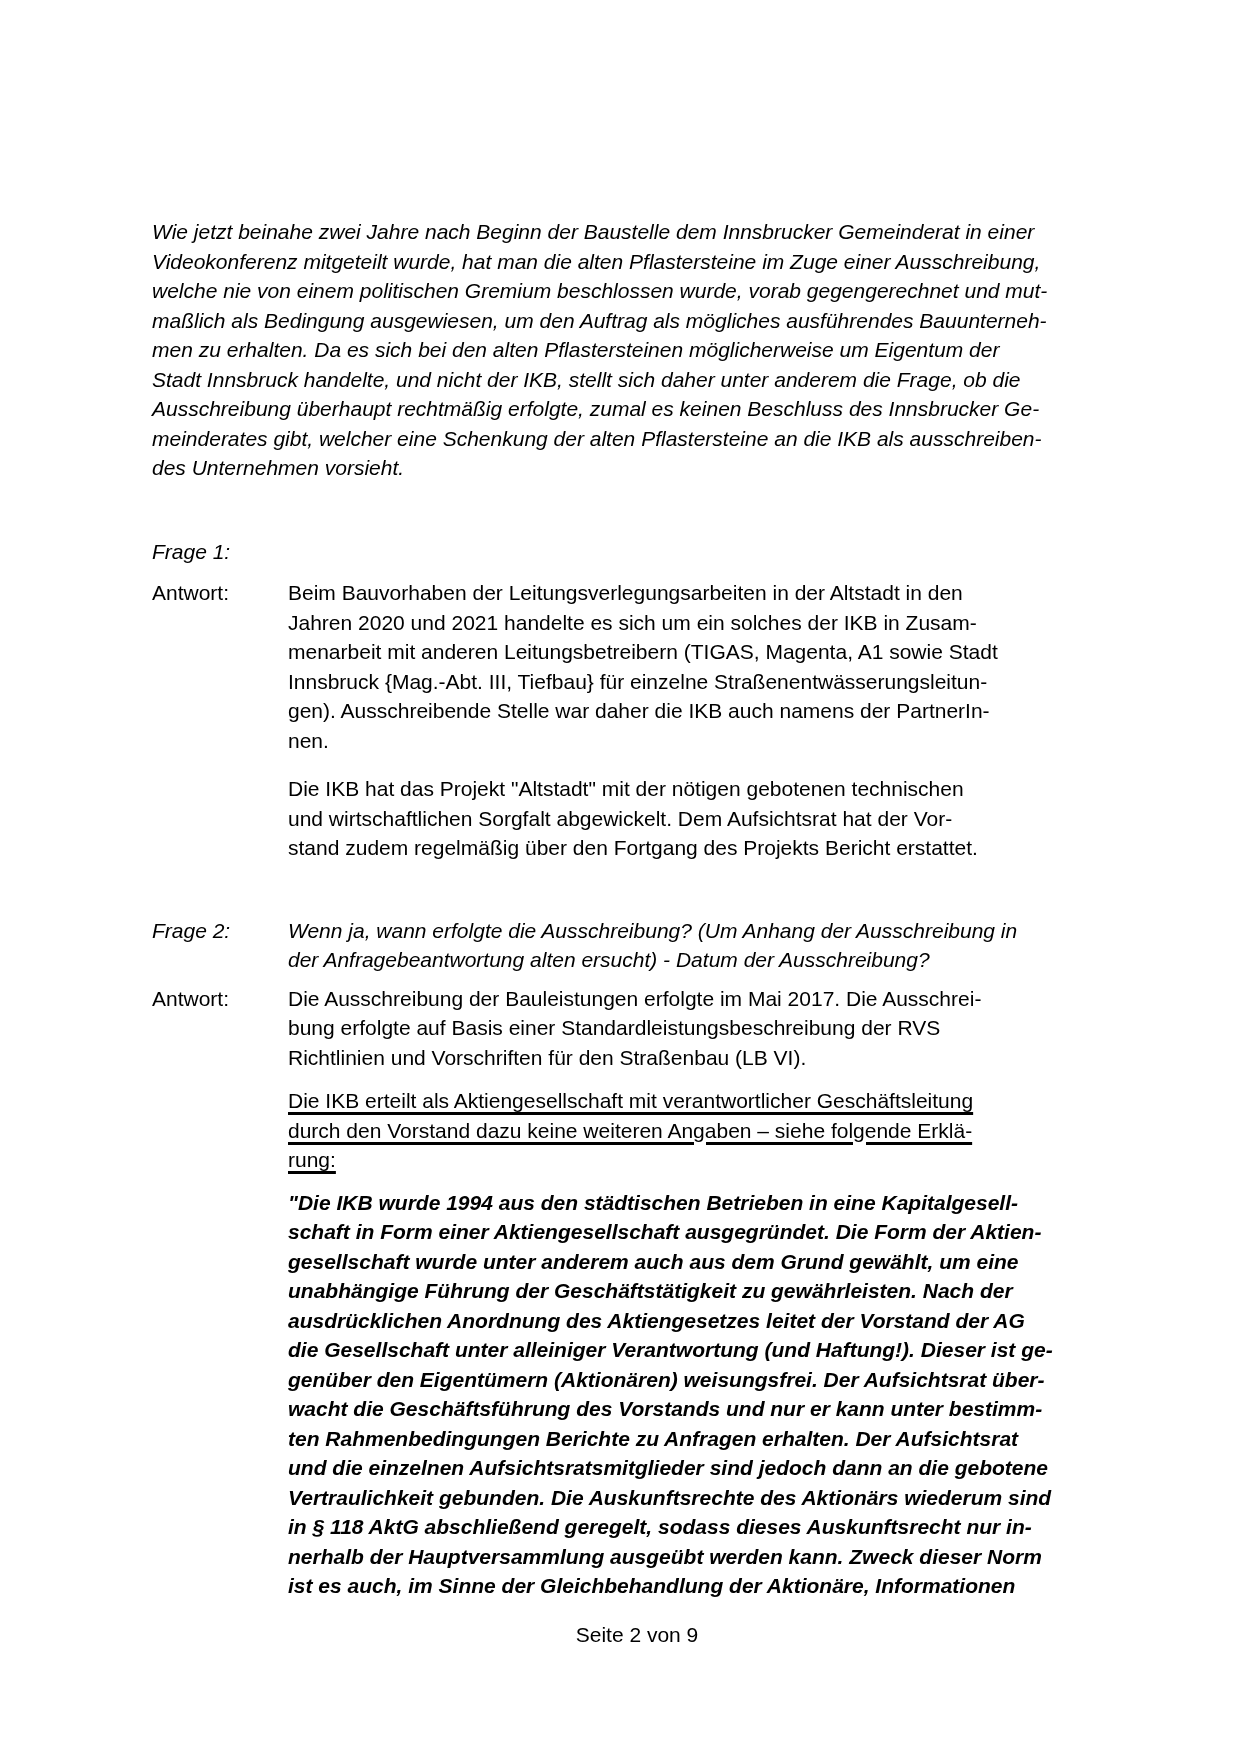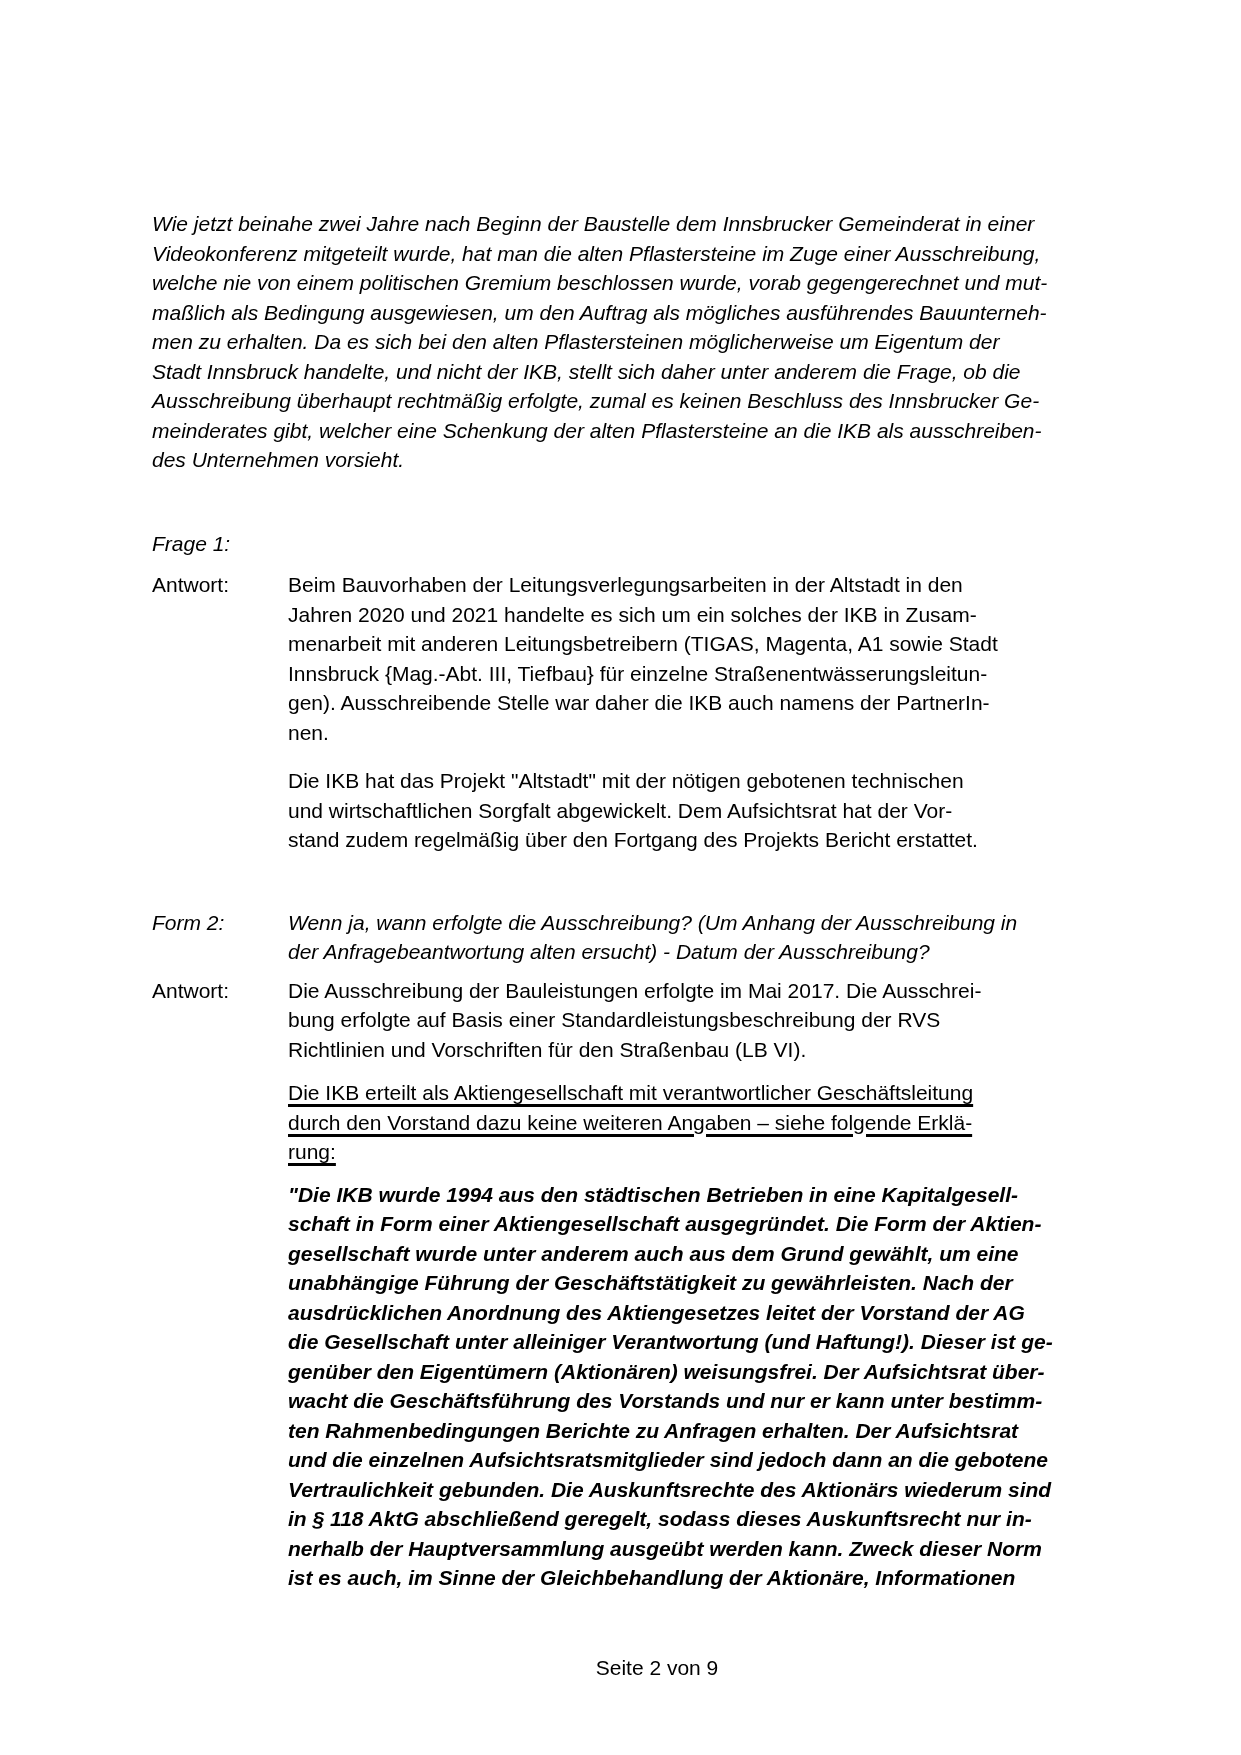--- a/index.html
+++ b/index.html
@@ -8,21 +8,21 @@
     height: 1755px;
     background: #ffffff;
     color: #000000;
     font-family: "Liberation Sans", sans-serif;
     overflow: hidden;
     position: relative;
   }
   .content {
     position: absolute;
     left: 152px;
-    top: 4px;
+    top: 12px;
     width: 1010px;
   }
   .txt {
     font-size: 21px;
     line-height: 29.5px;
     white-space: pre; 
   }
   .italic { font-style: italic; }
   .bold   { font-weight: normal; }
   .bold-italic { font-weight: bold; font-style: italic; }
@@ -39,27 +39,26 @@
   .intro        { margin-top: 205px; }
   .frage1-row   { margin-top: 54px; gap: 12px; }
   .antwort1-row { margin-top: 12px; }
   .a1-p2        { margin-top: 19px; }
   .frage2-row   { margin-top: 53px; }
   .antwort2-row { margin-top: 9px; }
   .a2-p2        { margin-top: 14px; }
   .a2-p3        { margin-top: 13px; }
   .page-footer {
     position: absolute;
-    left: 164px;
+    left: 144px;
     top: 1620px;
     width: 986px;
     text-align: center;
     font-size: 21px;
     line-height: 29.5px;
-    margin-top: 33px;
   }
 </style>
 </head>
 <body>
 
 <div class="content">
 
   <p class="txt italic intro">Wie jetzt beinahe zwei Jahre nach Beginn der Baustelle dem Innsbrucker Gemeinderat in einer
 Videokonferenz mitgeteilt wurde, hat man die alten Pflastersteine im Zuge einer Ausschreibung,
 welche nie von einem politischen Gremium beschlossen wurde, vorab gegengerechnet und mut-
@@ -83,21 +82,21 @@
 Innsbruck {Mag.-Abt. III, Tiefbau} für einzelne Straßenentwässerungsleitun-
 gen). Ausschreibende Stelle war daher die IKB auch namens der PartnerIn-
 nen.</p>
       <p class="txt bold a1-p2">Die IKB hat das Projekt "Altstadt" mit der nötigen gebotenen technischen
 und wirtschaftlichen Sorgfalt abgewickelt. Dem Aufsichtsrat hat der Vor-
 stand zudem regelmäßig über den Fortgang des Projekts Bericht erstattet.</p>
     </div>
   </div>
 
   <div class="qa-row frage2-row">
-    <div class="txt italic">Form 2:</div>
+    <div class="txt italic">Frage 2:</div>
     <div class="txt italic">Wenn ja, wann erfolgte die Ausschreibung? (Um Anhang der Ausschreibung in
 der Anfragebeantwortung alten ersucht) - Datum der Ausschreibung?</div>
   </div>
 
   <div class="qa-row antwort2-row">
     <div class="txt bold">Antwort:</div>
     <div>
       <p class="txt bold">Die Ausschreibung der Bauleistungen erfolgte im Mai 2017. Die Ausschrei-
 bung erfolgte auf Basis einer Standardleistungsbeschreibung der RVS
 Richtlinien und Vorschriften für den Straßenbau (LB VI).</p>

